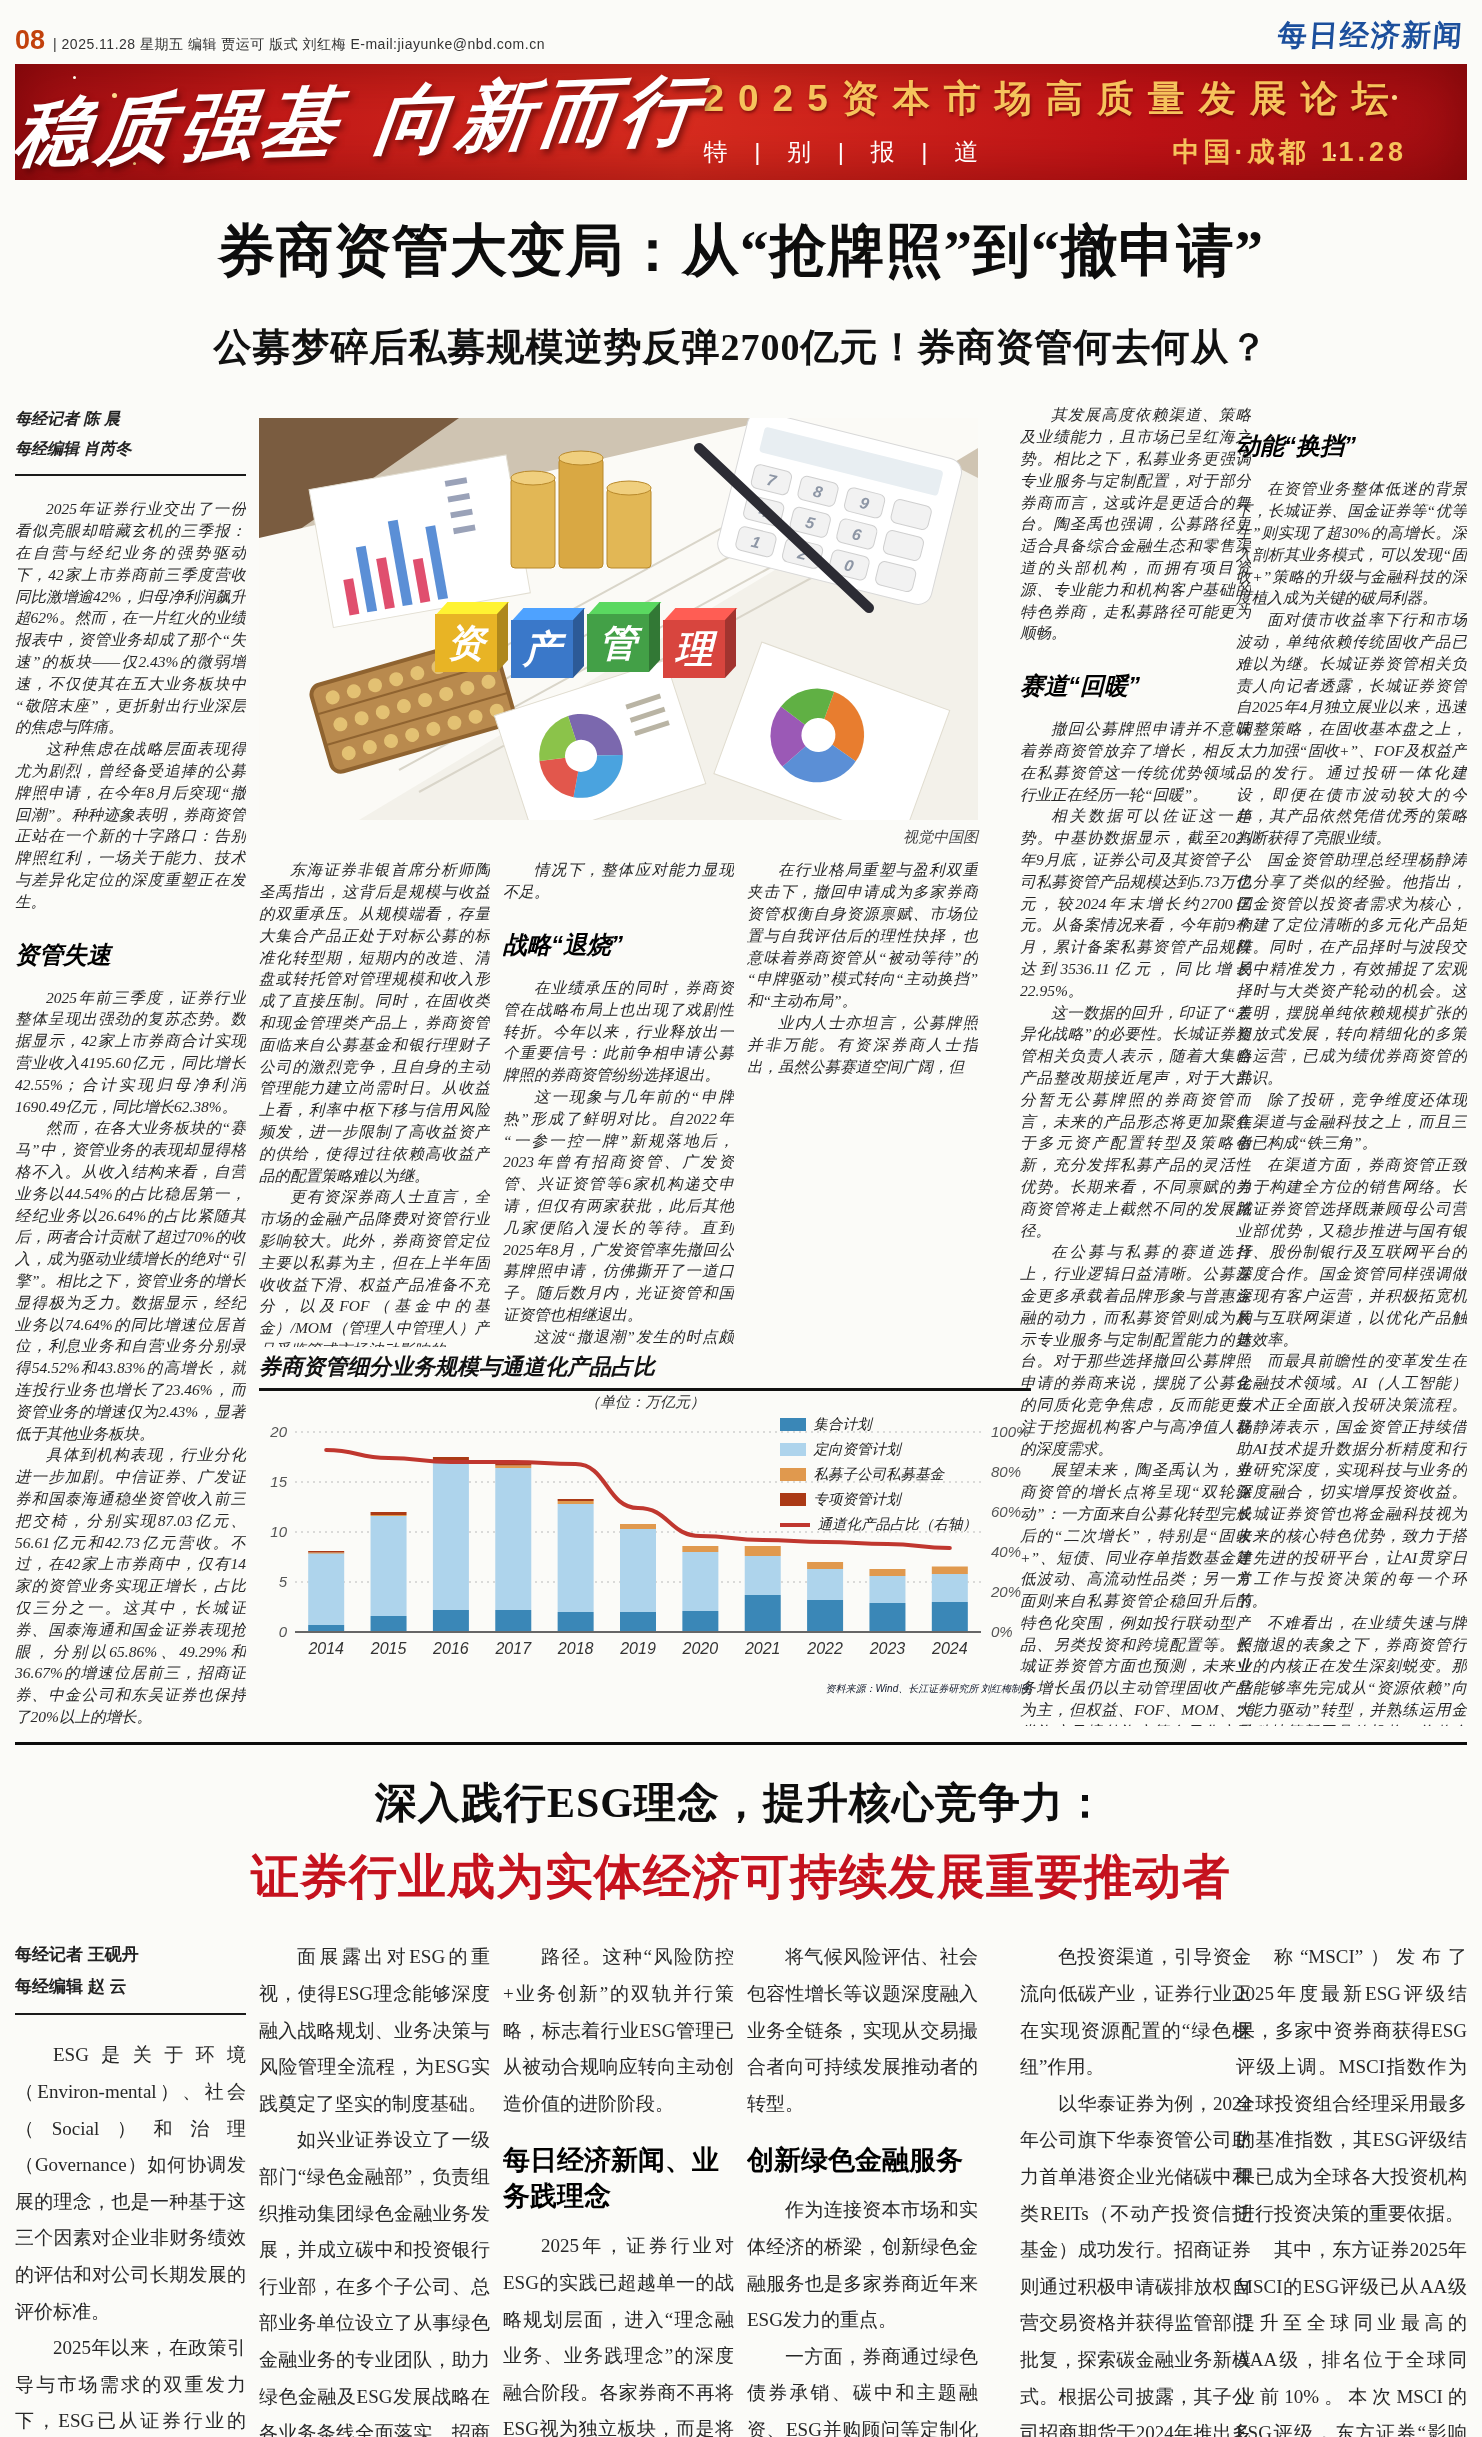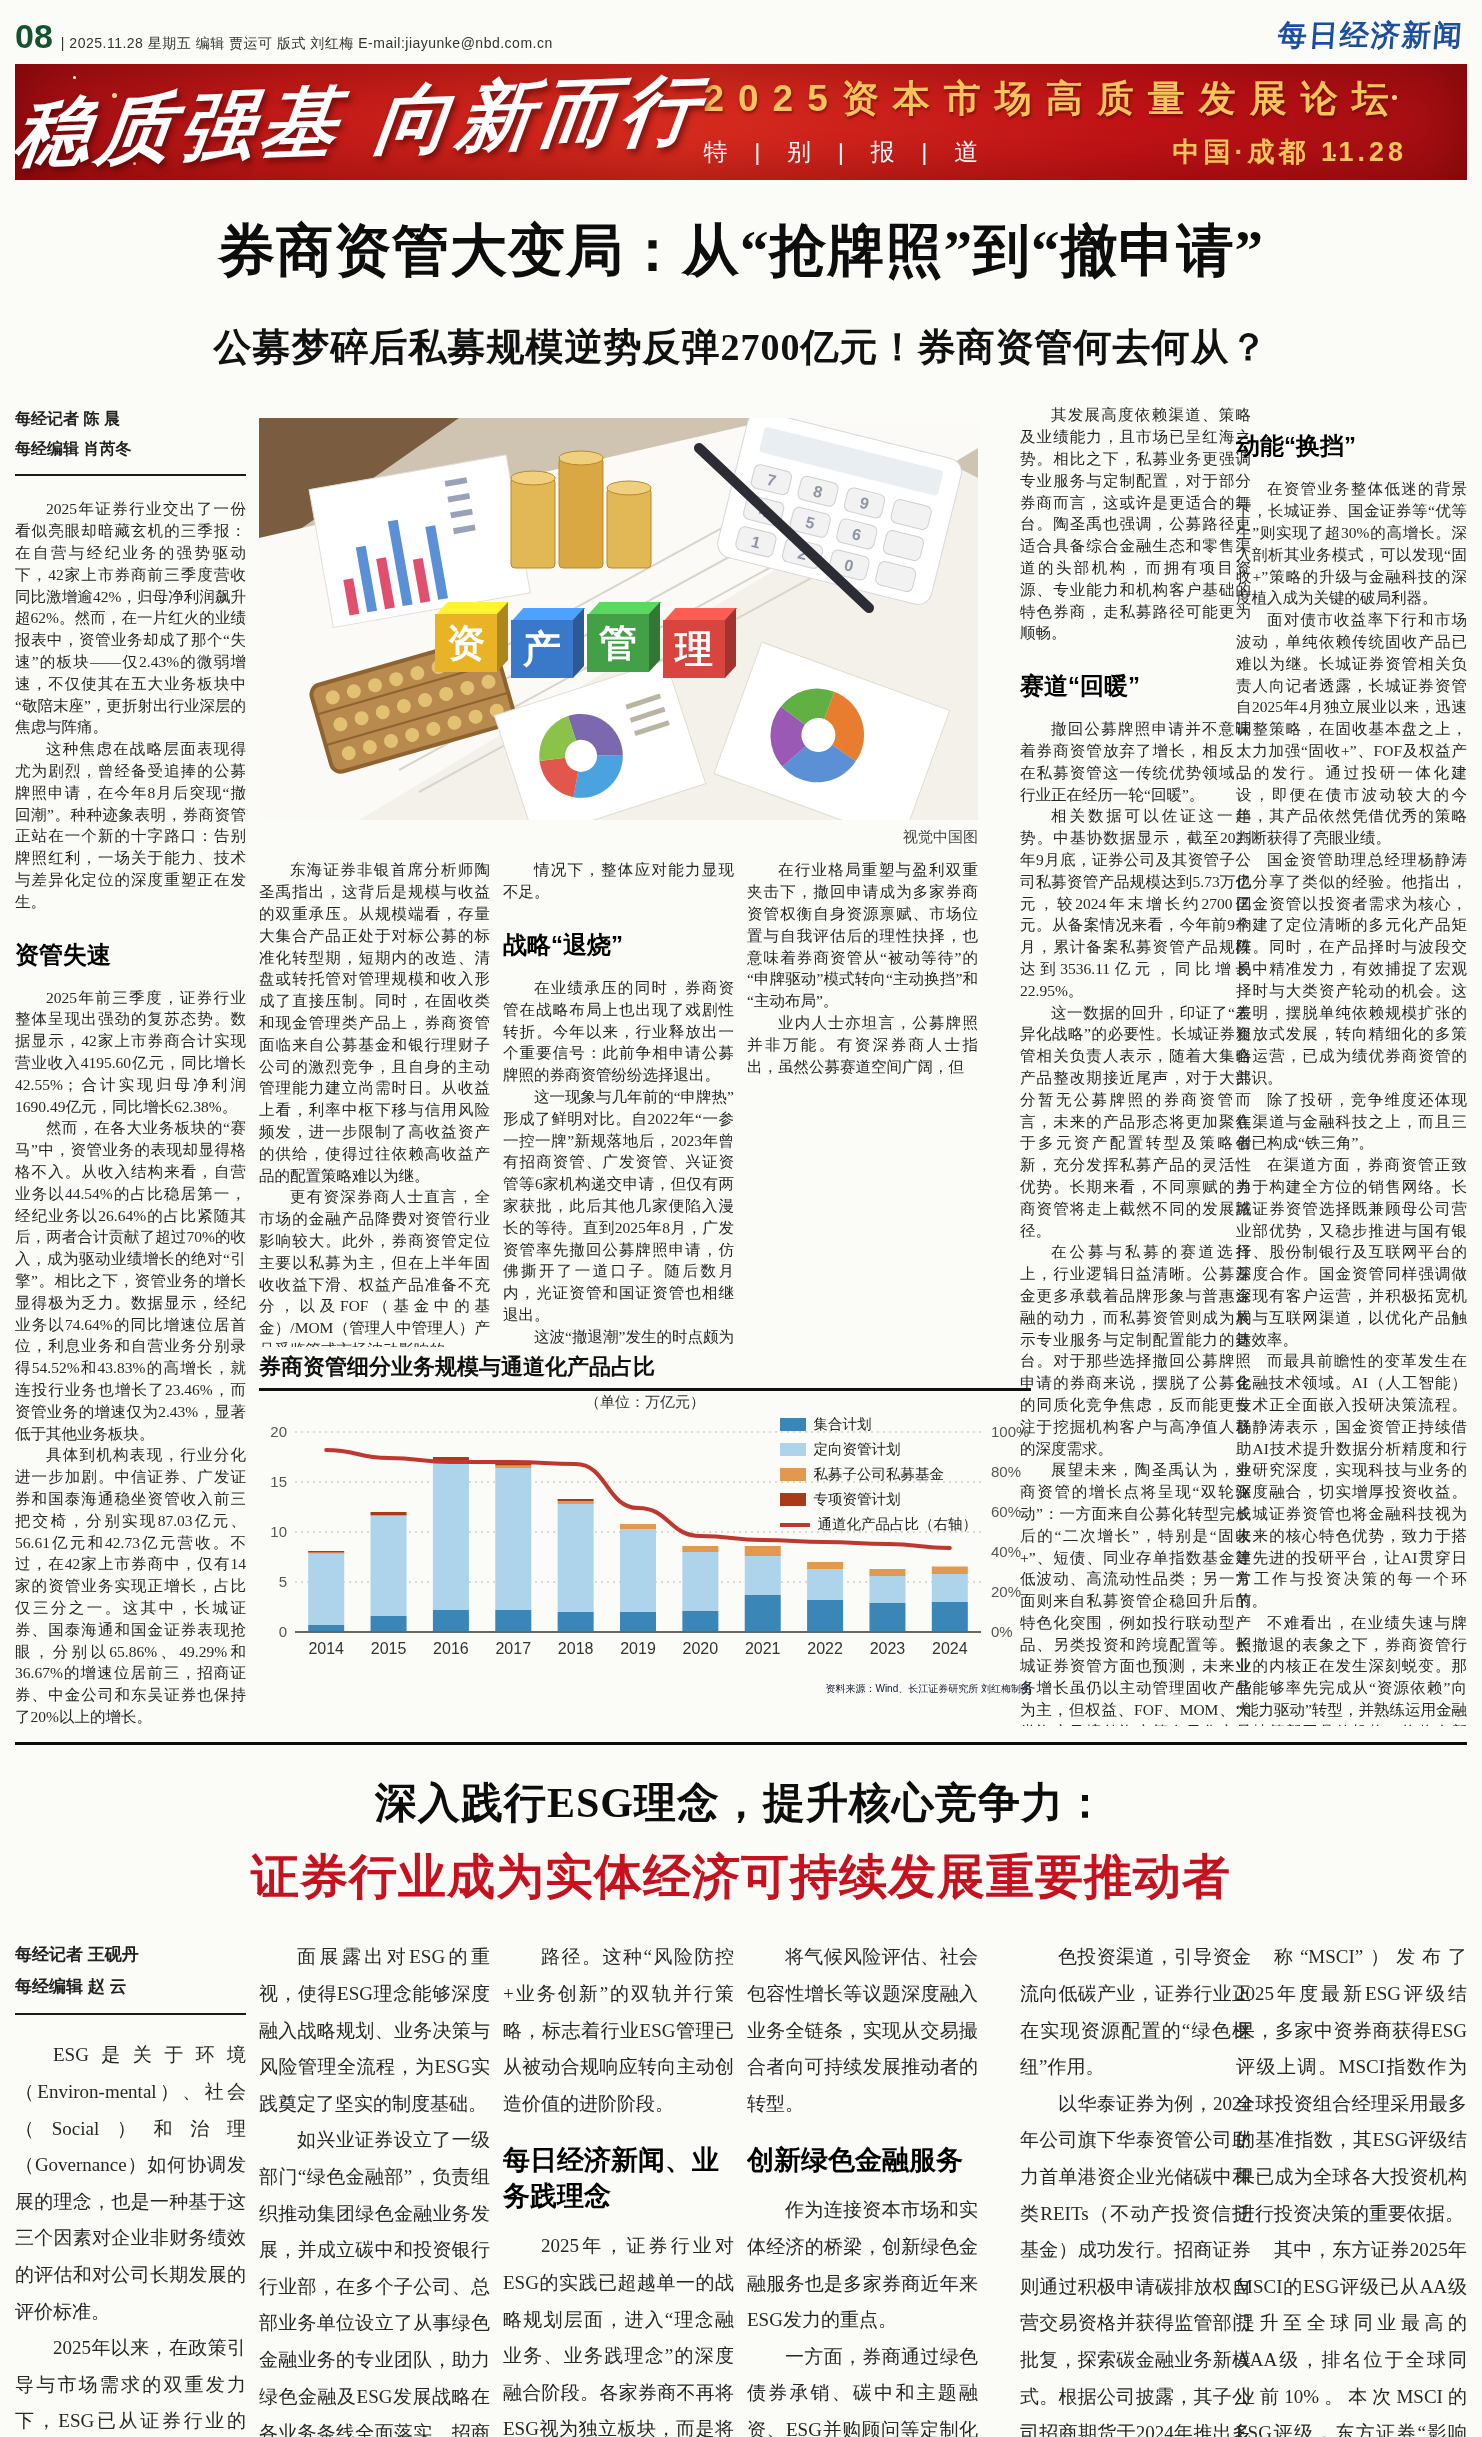--- a/index.html
+++ b/index.html
@@ -2,21 +2,21 @@
 <html lang="zh"><head>
 <meta charset="utf-8">
 <style>
   html,body{margin:0;padding:0;}
   body{width:1482px;height:2437px;overflow:hidden;background:#fbfbf8;color:#222;
        font-family:"Liberation Serif","DejaVu Serif",serif;}
   .px{padding:0 15px;}
   
   .masthead{height:56px;display:flex;align-items:flex-end;justify-content:space-between;padding:0 18px 4px 15px;}
   .mh-left{display:flex;align-items:baseline;gap:8px;color:#333;}
-  .mh-num{font-size:34px;font-weight:700;font-family:"Liberation Sans",sans-serif;color:#14532d;}
+  .mh-num{font-size:27px;font-weight:700;font-family:"Liberation Sans",sans-serif;color:#c2410c;}
   .mh-info{font-size:14px;letter-spacing:.5px;font-family:"Liberation Sans",sans-serif;color:#333;}
   .mh-brand{font-size:29px;font-weight:900;color:#1c4f9c;font-family:"Liberation Sans",sans-serif;letter-spacing:2px;transform:skewX(-4deg);}
   
   .banner{position:relative;margin:4px 15px 0;height:116px;overflow:hidden;
           background:linear-gradient(93deg,#9e0d12 0%,#c41a18 18%,#d92c1f 46%,#c01216 78%,#a30e12 100%);
           box-shadow:inset 0 0 60px rgba(90,0,0,.55);display:flex;align-items:center;}
   .banner:before{content:"";position:absolute;left:4%;top:10%;width:3px;height:3px;border-radius:50%;
           box-shadow:40px 18px 0 1px #ffd98c,120px 70px 0 0 #ffb3a0,1320px 20px 0 1px #ffd98c,1260px 78px 0 0 #ffc,900px 8px 0 0 #ffd98c,60px 86px 0 0 #ffd98c;background:#ffe;}
   .slogan{flex:0 0 640px;text-align:center;color:#fff;font-size:76px;font-weight:900;font-style:italic;
           letter-spacing:6px;transform:rotate(-2deg) skewX(-9deg);text-shadow:3px 4px 6px rgba(60,0,0,.6);
@@ -25,21 +25,21 @@
   .forum-title{color:#f6c35c;font-size:37px;font-weight:900;letter-spacing:14px;white-space:nowrap;
           font-family:"Liberation Sans",sans-serif;text-shadow:1px 2px 3px rgba(80,0,0,.6);}
   .banner-sub{display:flex;justify-content:space-between;align-items:center;}
   .tagline{color:#fff;font-size:24px;letter-spacing:10px;font-family:"Liberation Sans",sans-serif;}
   .locdate{color:#f6c35c;font-size:27px;font-weight:900;letter-spacing:4px;font-family:"Liberation Sans",sans-serif;}
   
   .hl-wrap{text-align:center;margin-top:26px;}
   .hl1{font-size:57px;font-weight:900;letter-spacing:1px;color:#0d0d0d;line-height:1.15;}
   .hl2{font-size:38px;font-weight:800;color:#111;margin-top:16px;letter-spacing:1px;}
   
-  .a-body{position:relative;margin:26px 15px 16px;height:1322px;}
+  .a-body{position:relative;margin:26px 15px 16px;height:1322px;font-style:italic;}
   .a-body .col{position:absolute;top:0;width:231px;height:1322px;overflow:hidden;}
   .c0{left:0;} .c1{left:244px;} .c2{left:488px;} .c3{left:732px;} .c4{left:1005px;} .c5{left:1221px;}
   .col-flow p{margin:0;font-size:15.5px;line-height:21.8px;text-align:justify;text-indent:2em;color:#272727;}
   .col-head{font-family:"Liberation Sans",sans-serif;font-weight:900;font-size:24px;color:#000;margin:26px 0 16px;}
   .byline{font-size:16px;font-weight:700;line-height:30px;border-bottom:2px solid #1a1a1a;
           padding-bottom:10px;margin-bottom:22px;font-family:"Liberation Sans",sans-serif;}
   .mid .media-spacer{height:455px;}
   .mid .col-flow{height:488px;overflow:hidden;}
   
   .photo{position:absolute;left:244px;top:14px;width:719px;margin:0;}

